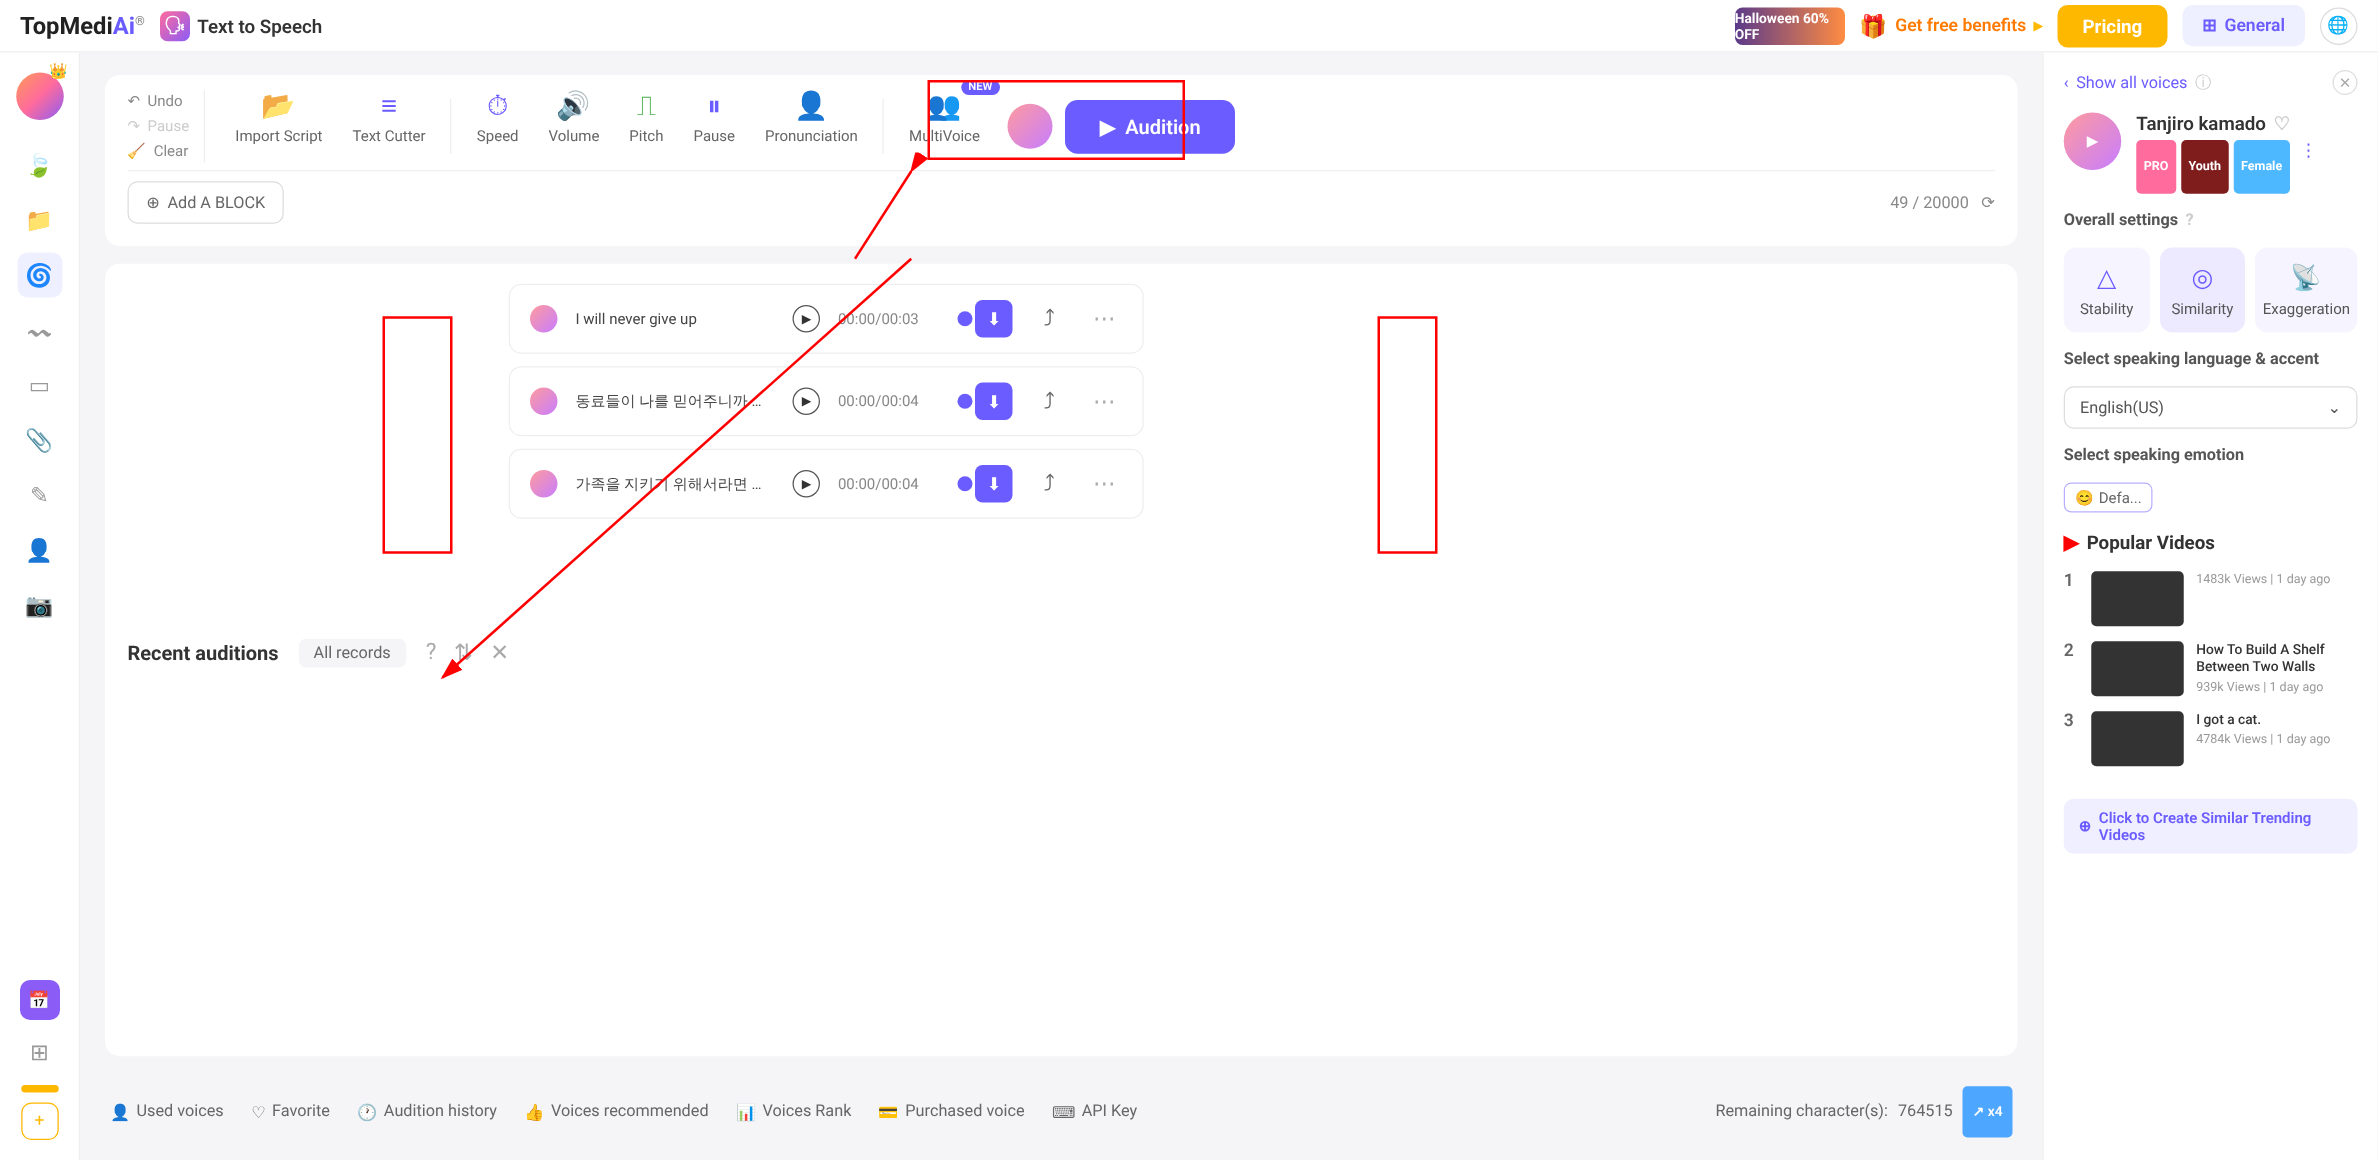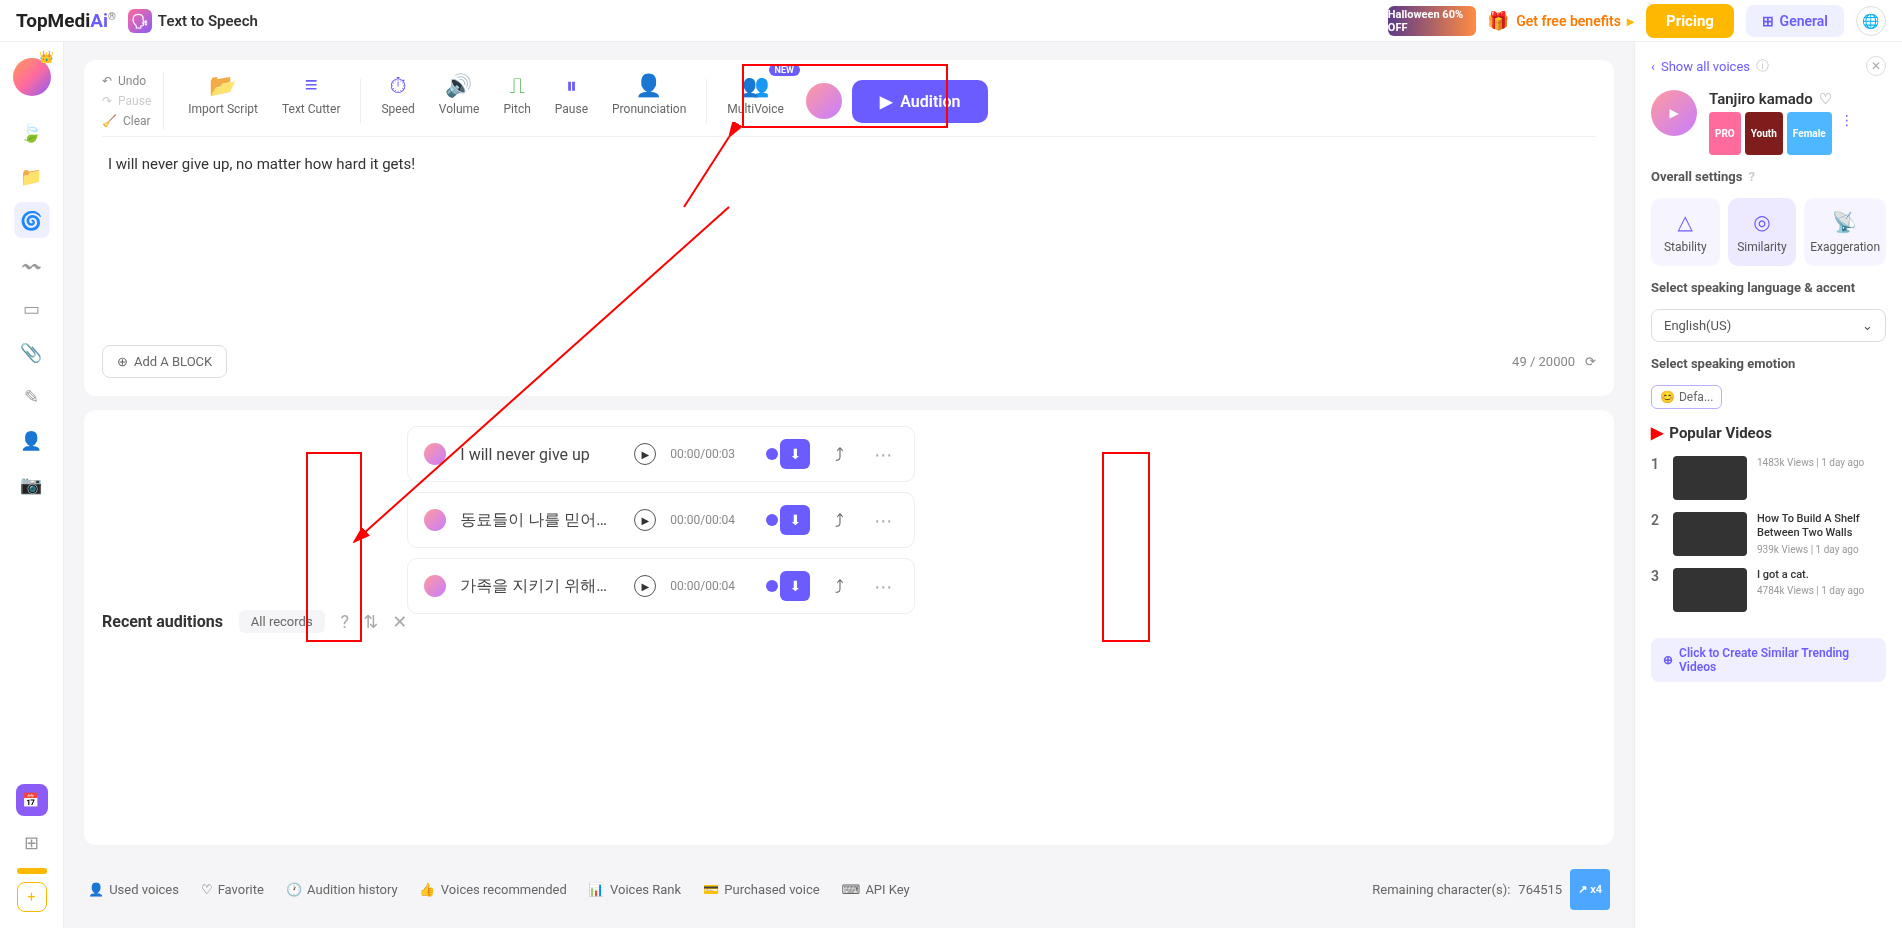--- a/index.html
+++ b/index.html
@@ -46,21 +46,21 @@
 .editor-footer{display:flex;align-items:center;justify-content:space-between;padding-top:8px}
 .add-block{border:1px solid #ddd;border-radius:8px;padding:8px 14px;color:#666;cursor:pointer;display:flex;align-items:center;gap:6px;font-size:13px}
 .char-count{color:#888;font-size:13px;display:flex;align-items:center;gap:10px}
 .recent-card{background:#fff;border-radius:12px;padding:16px 18px;flex:1;display:flex;position:relative}
 .recent-head{display:flex;align-items:center;gap:16px;margin-bottom:12px}
 .recent-title{font-weight:700;font-size:16px}
 .all-records{background:#f5f5f7;padding:4px 12px;border-radius:6px;font-size:13px;color:#666;cursor:pointer}
 .recent-actions{margin-left:auto;display:flex;gap:14px;color:#aaa;font-size:18px}
 .audition-row{border:1px solid #eee;border-radius:10px;padding:12px 16px;display:flex;align-items:center;gap:14px;margin-bottom:10px}
 .row-avatar{width:22px;height:22px;border-radius:50%;background:linear-gradient(135deg,#ff9a9e,#c77dff)}
-.row-text{width:160px;font-size:16px;color:#444;white-space:nowrap;overflow:hidden;text-overflow:ellipsis}
+.row-text{width:160px;font-size:12px;color:#444;white-space:nowrap;overflow:hidden;text-overflow:ellipsis}
 .play-circle{width:22px;height:22px;border:1.5px solid #555;border-radius:50%;display:flex;align-items:center;justify-content:center;cursor:pointer;font-size:10px}
 .time{font-size:12px;color:#888;min-width:82px}
 .progress{flex:1;height:4px;background:#e8e8e8;border-radius:2px;position:relative}
 .progress::before{content:'';position:absolute;left:0;top:-4px;width:12px;height:12px;background:#6b5cff;border-radius:50%}
 .dl-btn{width:30px;height:30px;background:#6b5cff;border-radius:6px;display:flex;align-items:center;justify-content:center;color:#fff;cursor:pointer}
 .share-btn{width:30px;height:30px;display:flex;align-items:center;justify-content:center;color:#666;cursor:pointer;font-size:18px}
 .more-btn{color:#aaa;cursor:pointer;font-size:18px;padding:0 6px}
 .bottom-links{display:flex;gap:22px;padding:10px 4px 0;font-size:13px;color:#666;align-items:center}
 .bottom-links .lnk{display:flex;align-items:center;gap:5px;cursor:pointer}
 .remain{margin-left:auto;display:flex;align-items:center;gap:8px}
@@ -195,21 +195,20 @@
             <div class="ico">👥</div>
               <span>MultiVoice</span>
           </div>
           <div class="voice-avatar"></div>
           <div class="audition-btn">
             <span>▶</span>
             <span>Audition</span>
           </div>
           <div class="red-box1" style="left:640px;top:-8px;width:206px;height:64px"></div>
         </div>
-        <div class="text-input" contenteditable="true" style="">I will never give up, no matter how hard it gets!</div>
         <div class="editor-footer">
           <div class="add-block">
             <span>⊕</span>
             <span>Add A BLOCK</span>
           </div>
           <div class="char-count">
             <span><span>49</span> <span>/ 20000</span></span>
             <span style="cursor:pointer">⟳</span>
           </div>
         </div>

